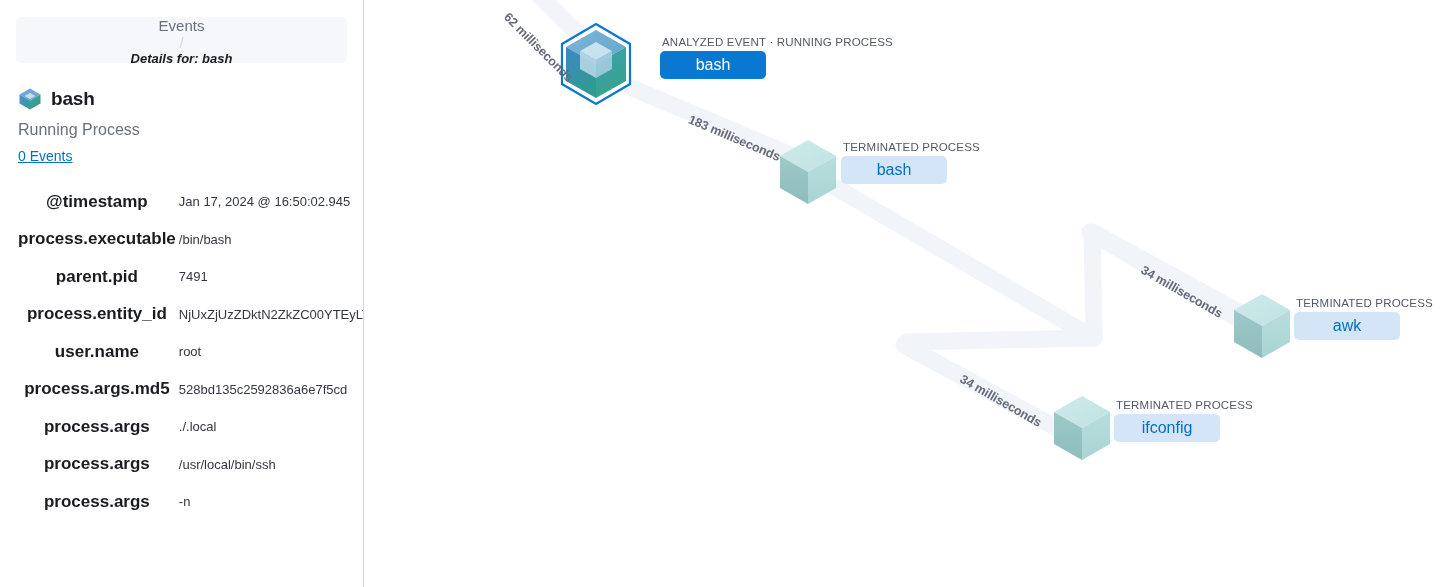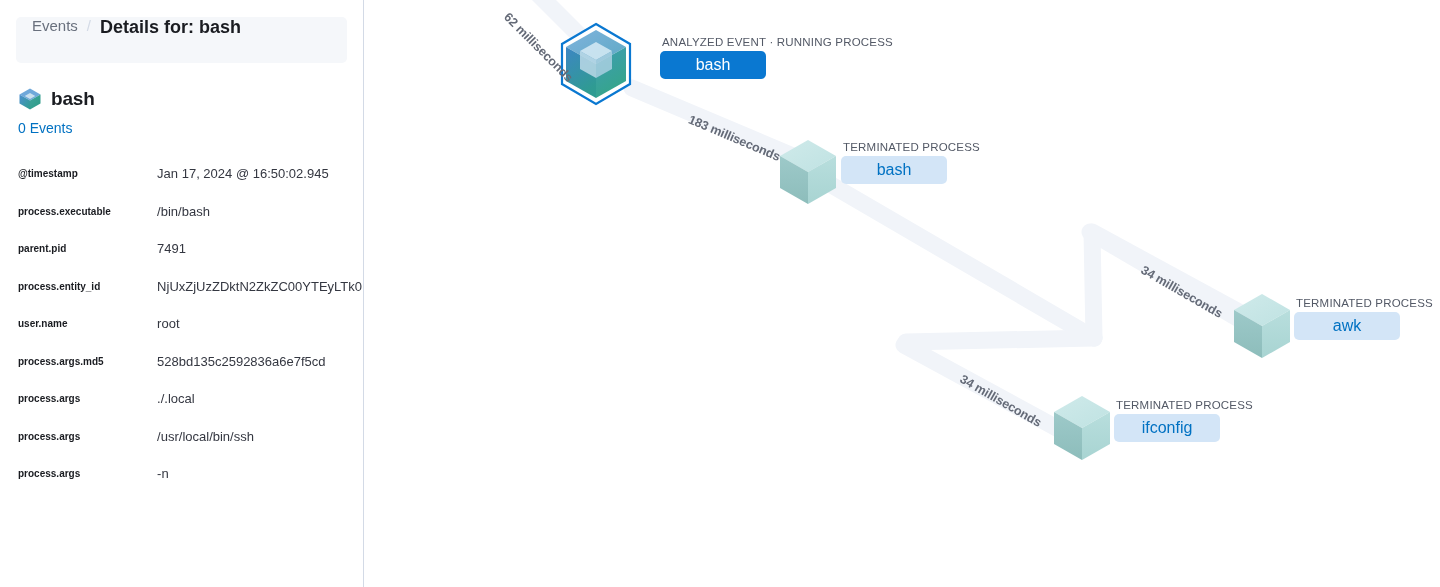--- a/index.html
+++ b/index.html
@@ -32,37 +32,40 @@
     overflow: hidden;
     flex: 0 0 364px;
   }
 
   .breadcrumb-bar {
     margin: 17px 16px 0 16px;
     height: 46px;
     background: #f5f7fa;
     border-radius: 5px;
     display: flex;
+    align-items: center;
     padding: 0 16px;
     box-sizing: border-box;
+    flex-direction: column;
   }
   .crumb-link {
     font-size: 15px;
     color: #69707d;
     cursor: pointer;
   }
   .crumb-sep {
     color: #d3dae6;
     margin: 0 9px;
     font-size: 15px;
   }
   .crumb-current {
-    font-size: 18px;
+    font-size: 13px;
     color: #1a1c21;
     font-weight: 700;
+    font-style: italic;
   }
 
   .entity-head {
     margin: 24px 0 0 18px;
     display: flex;
     align-items: center;
     gap: 9px;
   }
   .entity-title {
     font-size: 19px;
@@ -73,39 +76,41 @@
   .entity-subtitle {
     margin: 10px 0 0 18px;
     font-size: 16px;
     color: #69707d;
   }
   .entity-events {
     margin: 9px 0 0 18px;
     font-size: 14px;
     color: #0071c2;
     cursor: pointer;
+    text-decoration: underline;
   }
 
   
   .cube-sm { width: 24px; height: 24px; display: block; }
 
   .field-table {
     margin-top: 19px;
     width: 100%;
     border-collapse: collapse;
   }
   .field-table tr { height: 37.5px; }
   .field-key {
     width: 152px;
     padding-left: 18px;
-    font-size: 10px;
+    font-size: 17px;
     font-weight: 700;
     color: #1a1c21;
     white-space: nowrap;
     vertical-align: middle;
+    text-align: center;
   }
   .field-val {
     font-size: 13px;
     color: #343741;
     white-space: nowrap;
     vertical-align: middle;
     padding-left: 2px;
     overflow: hidden;
   }
 
@@ -196,20 +201,21 @@
           </defs>
           <polygon points="16,2 30,10 16,18 2,10" fill="#6fa8da"></polygon>
           <polygon points="2,10 16,18 16,30 2,22" fill="url(#gl)"></polygon>
           <polygon points="30,10 30,22 16,30 16,18" fill="url(#gr)"></polygon>
           <polygon points="16,8 23,12 16,16 9,12" fill="#cfe3ef" opacity="0.95"></polygon>
         </svg>
       </span>
       <span class="entity-title">bash</span>
     </div>
 
+    <div class="entity-subtitle">Running Process</div>
 
     <div class="entity-events">0 Events</div>
 
     <table class="field-table">
       <tbody>
         <tr>
           <td class="field-key">@timestamp</td>
           <td class="field-val">Jan 17, 2024 @ 16:50:02.945</td>
         </tr>
         <tr>

